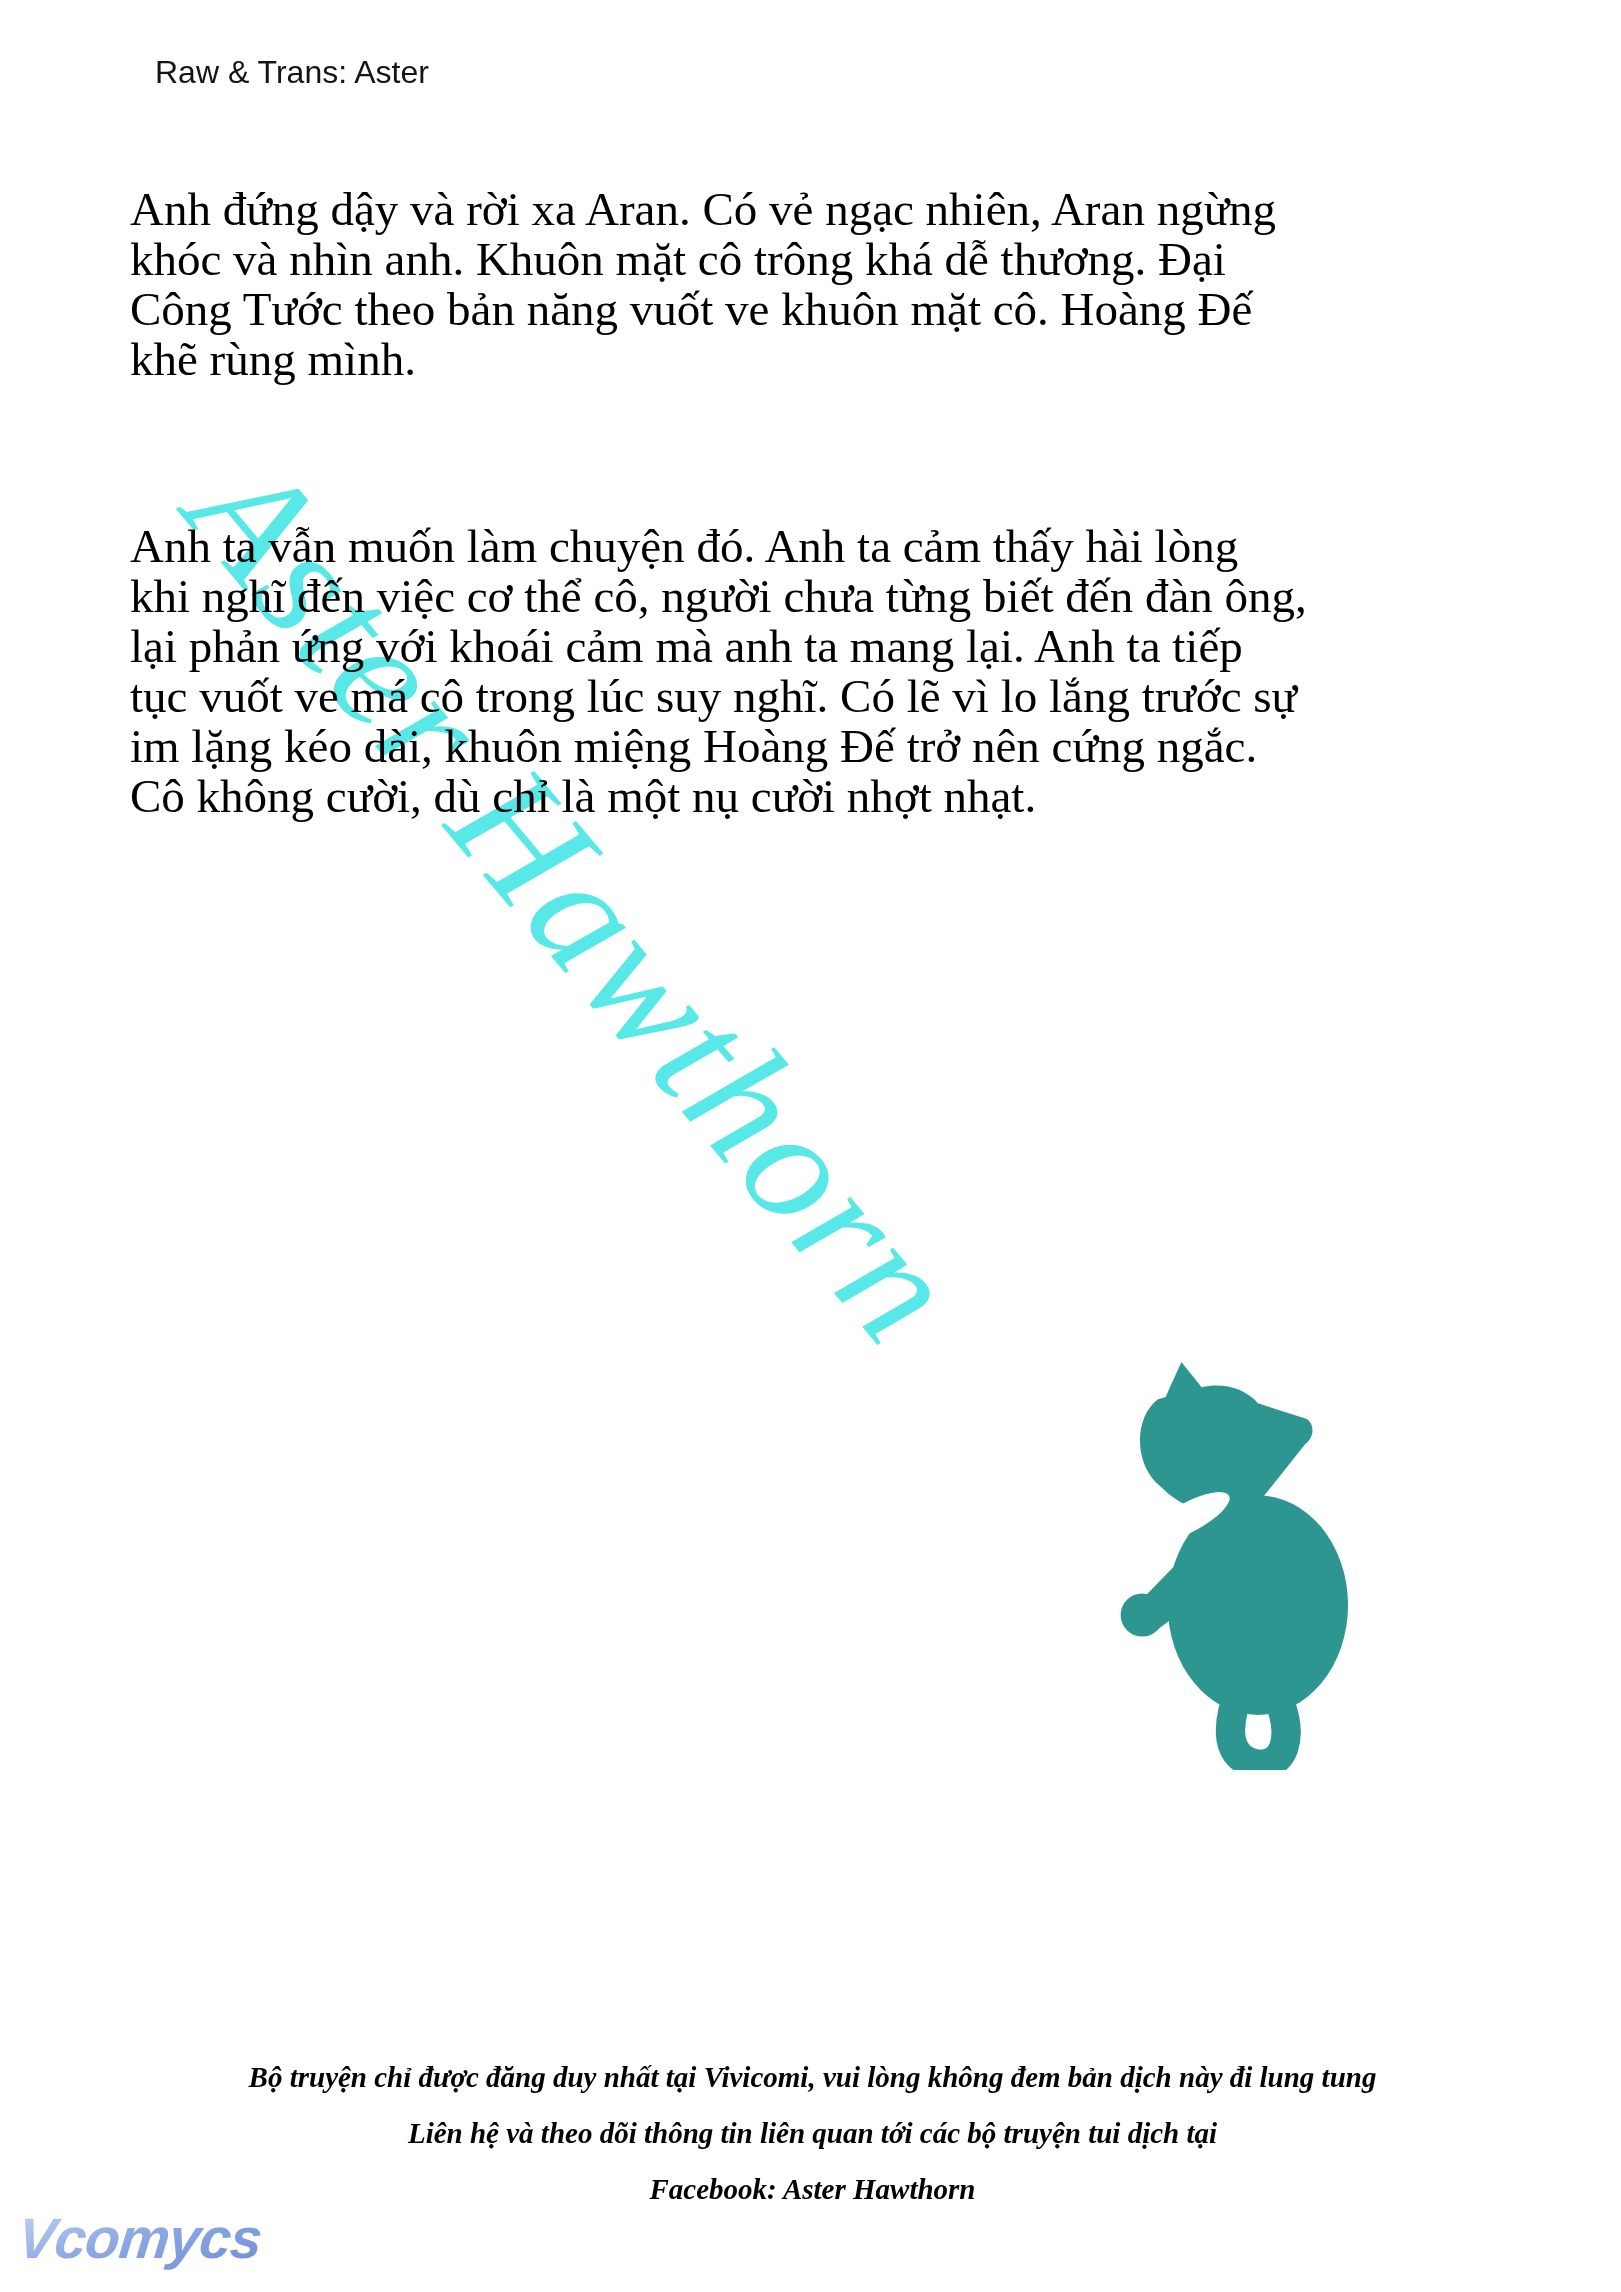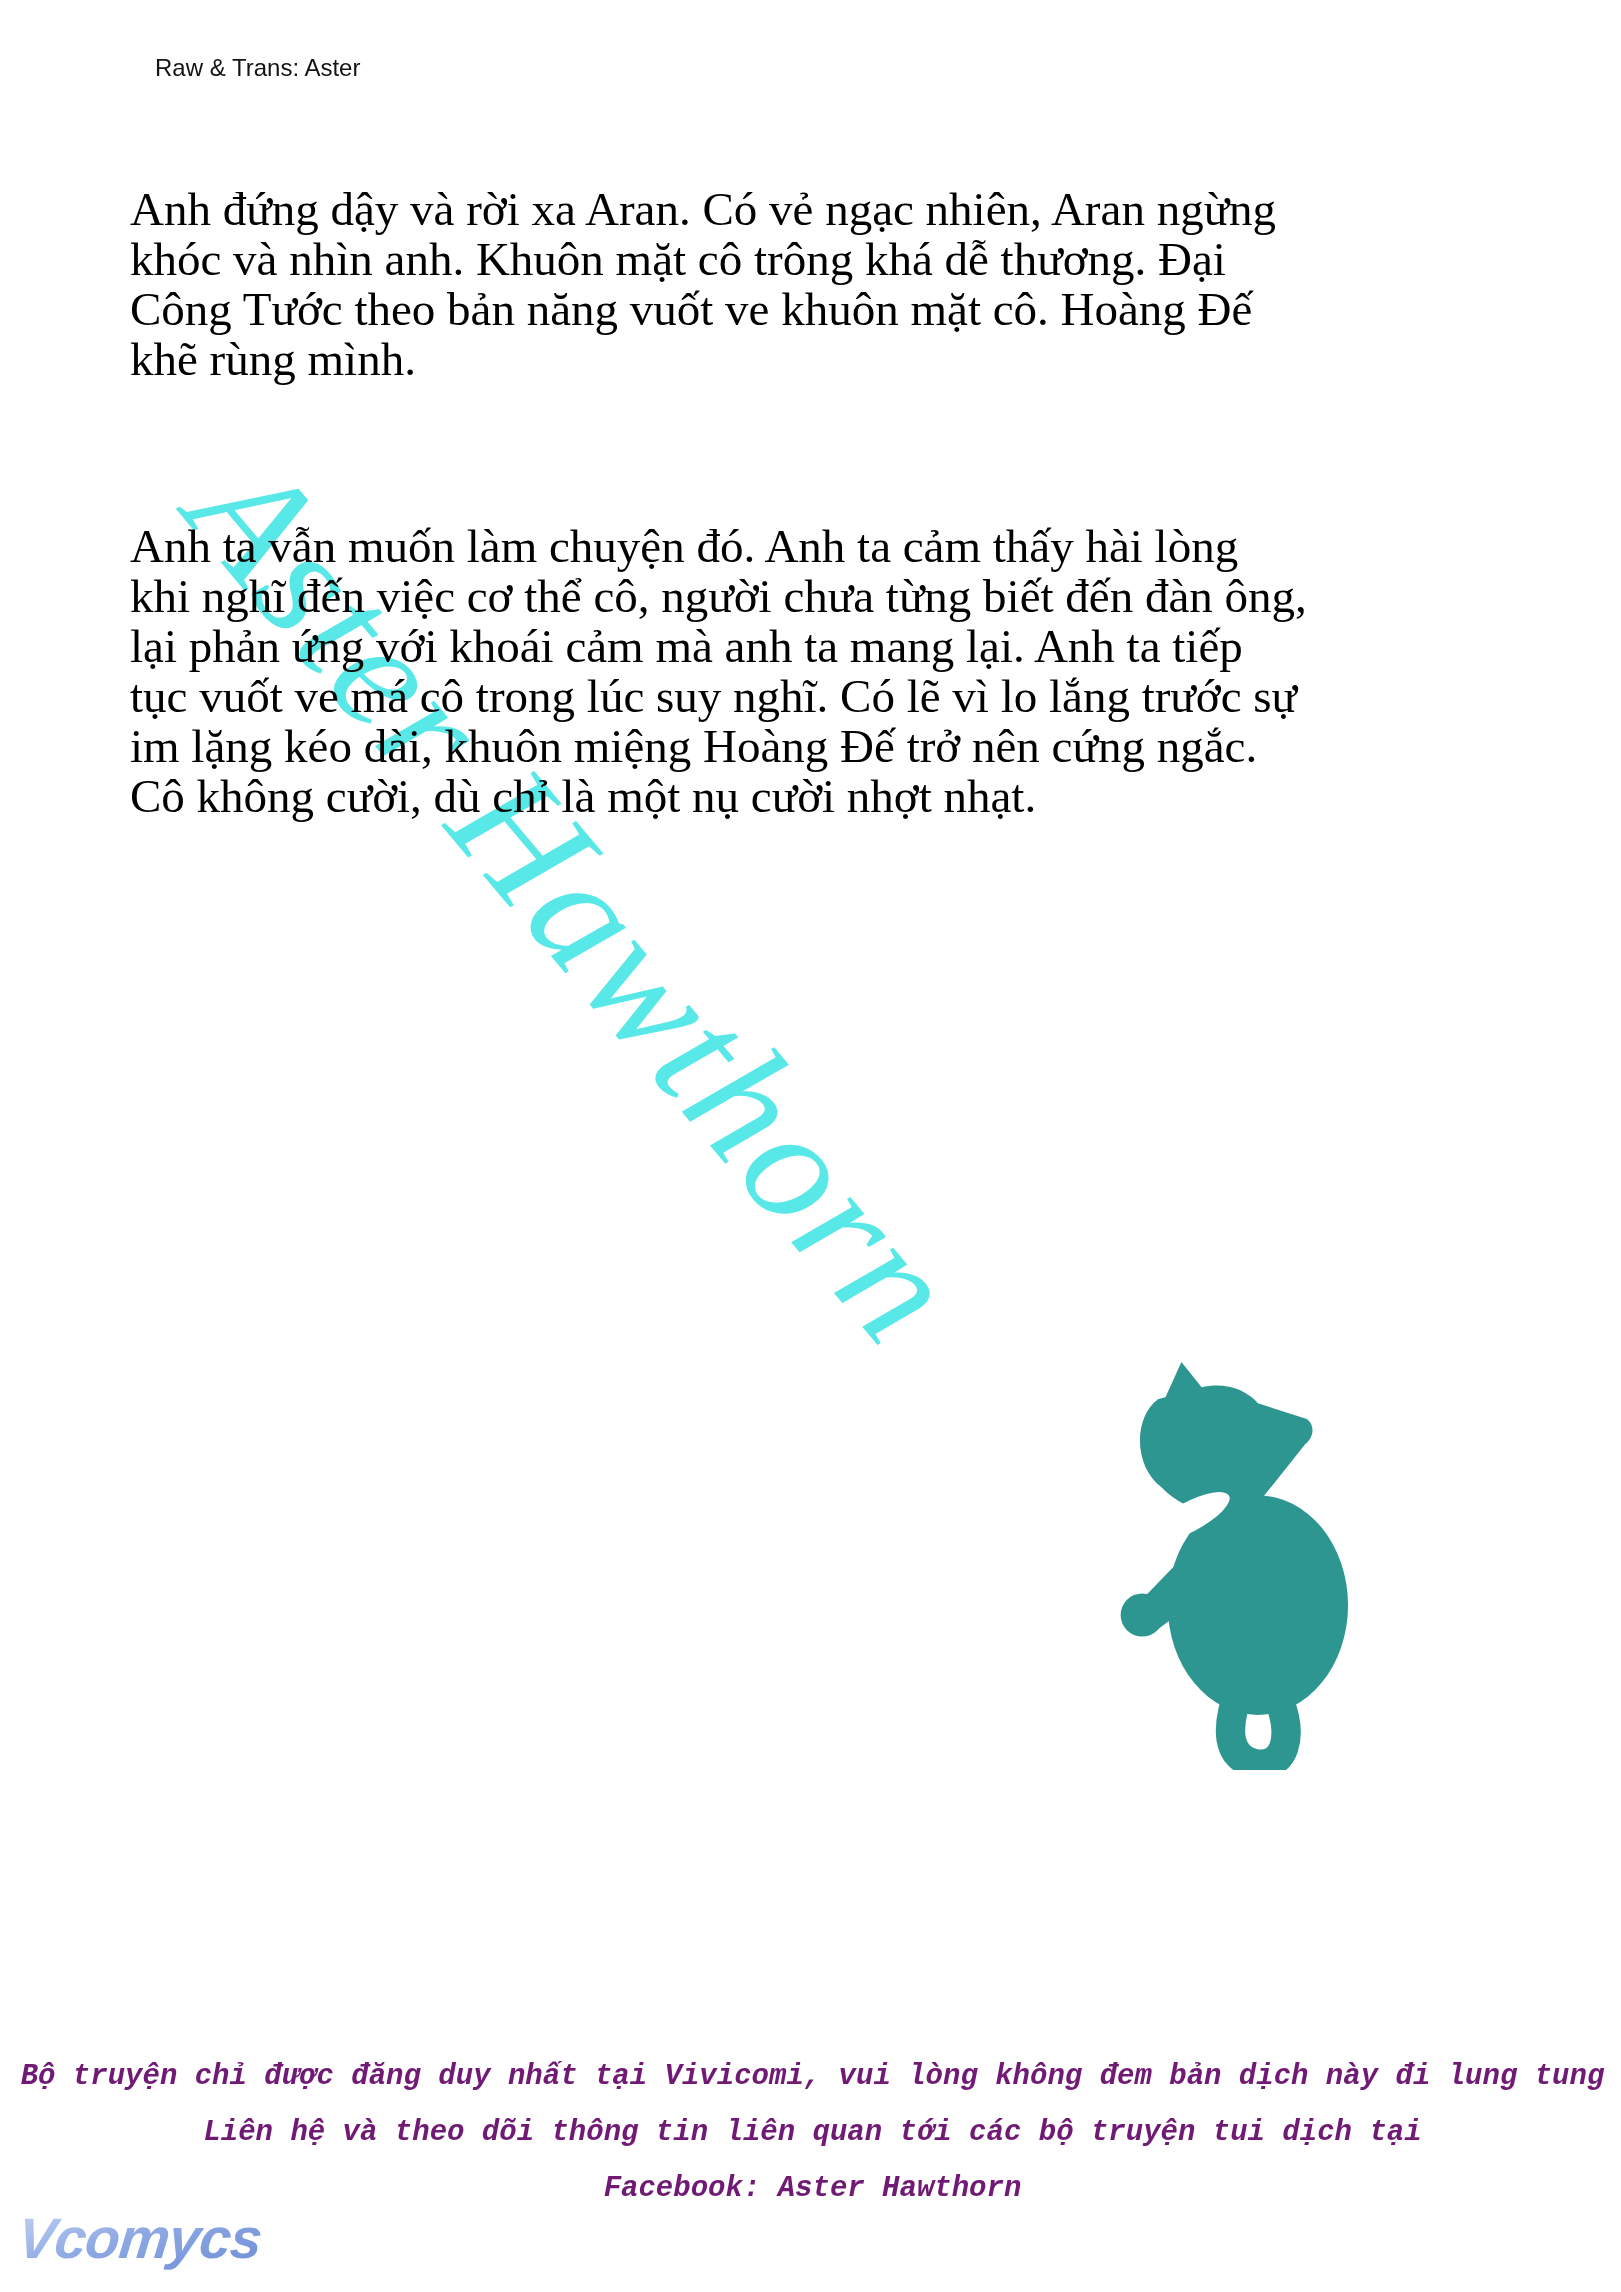--- a/index.html
+++ b/index.html
@@ -13,21 +13,21 @@
   }
   .page {
     position: absolute;
     inset: 0;
   }
   .credit-header {
     position: absolute;
     left: 155px;
     top: 54px;
     font-family: "Liberation Sans", "DejaVu Sans", sans-serif;
-    font-size: 24px;
+    font-size: 32px;
     color: #141414;
     z-index: 4;
   }
   .watermark {
     position: absolute;
     left: 294px;
     top: 421px;
     font-family: "Liberation Serif", "DejaVu Serif", serif;
     font-style: italic;
     font-size: 162px;
@@ -59,26 +59,26 @@
     font-size: 47px;
     line-height: 50px;
     white-space: pre-line;
   }
   .footer {
     position: absolute;
     left: 4px;
     right: 0;
     top: 2049px;
     text-align: center;
-    font-family: Liberation Mono, monospace;
+    font-family: Liberation Serif, serif;
     font-weight: bold;
     font-style: italic;
     font-size: 29px;
     line-height: 56px;
-    color: #701a75;
+    color: #000000;
     z-index: 3;
   }
   .logo {
     position: absolute;
     left: 17.6px;
     top: 2205px;
     font-family: "Liberation Sans", "DejaVu Sans", sans-serif;
     font-weight: bold;
     font-style: italic;
     font-size: 57px;

